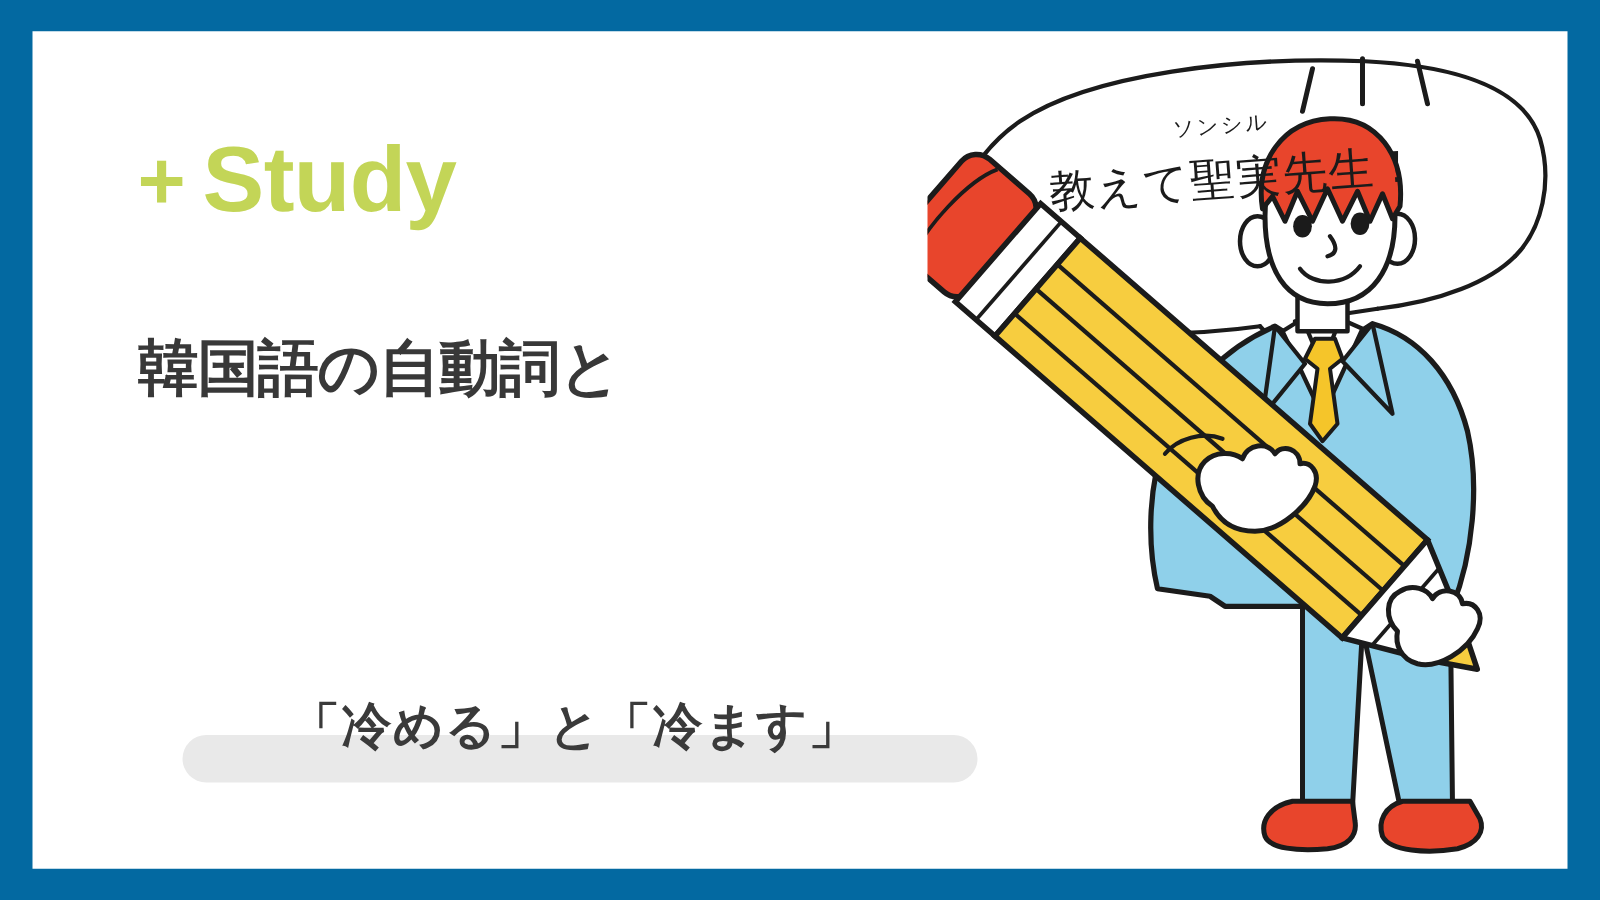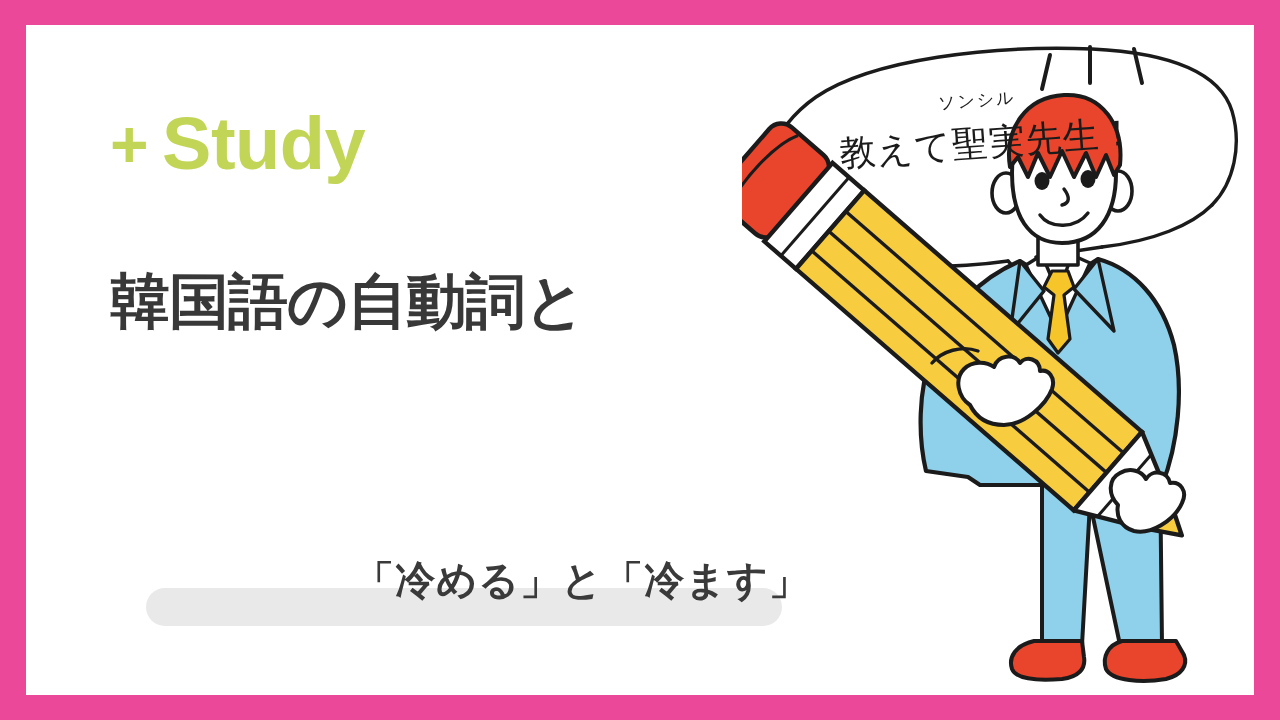--- a/index.html
+++ b/index.html
@@ -9,21 +9,21 @@
     background: #ffffff;
   }
   body {
     font-family: "Liberation Sans", "DejaVu Sans", sans-serif;
   }
 
   .canvas {
     position: relative;
     width: 1280px;
     height: 720px;
-    background: #ec4899;
+    background: #0369a1;
     overflow: hidden;
     box-sizing: border-box;
   }
 
   
   .inner-panel {
     position: absolute;
     left: 26px;
     top: 25px;
     width: 1228px;
@@ -51,21 +51,21 @@
   }
 
   
   .title-block {
     position: absolute;
     left: 84px;
     top: 237px;
     width: 820px;
   }
   .title-line {
-    font-size: 60px;
+    font-size: 49px;
     font-weight: bold;
     line-height: 1.34;
     letter-spacing: -1px;
     color: #383838;
     white-space: nowrap;
     font-family: Liberation Serif, serif;
   }
 
   
   .subtitle-wrap {
@@ -82,21 +82,21 @@
     width: 636px;
     height: 38px;
     background: #e9e9e9;
     border-radius: 20px;
   }
   .subtitle-text {
     position: absolute;
     left: 0;
     top: 12px;
     width: 700px;
-    text-align: right;
+    text-align: center;
     font-size: 40px;
     font-weight: bold;
     letter-spacing: 1px;
     color: #3a3a3a;
     white-space: nowrap;
   }
 
   
   .illustration {
     position: absolute;

